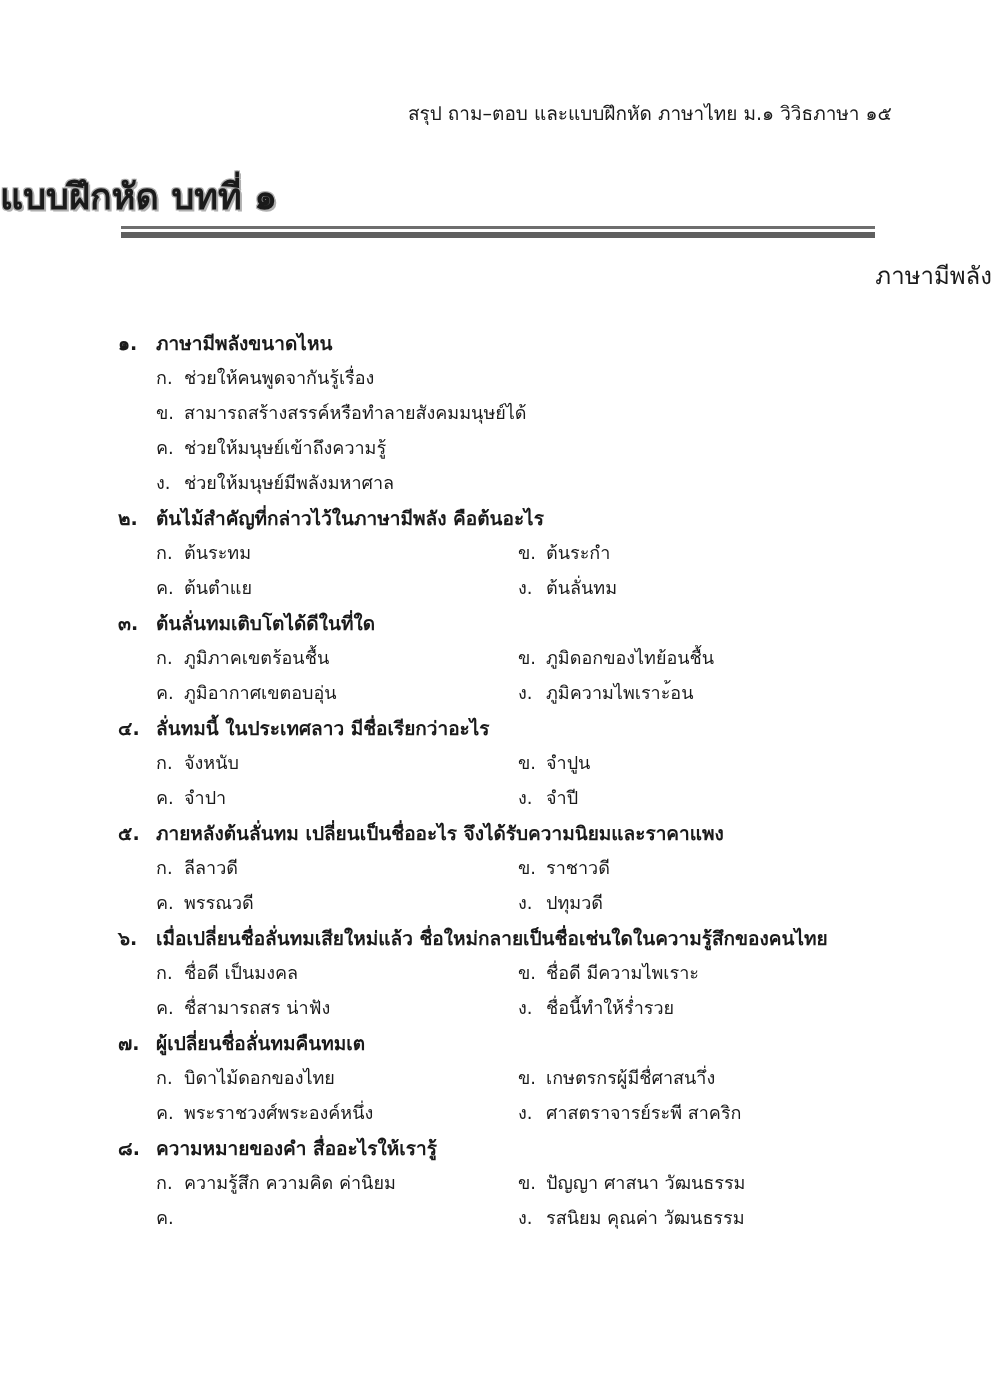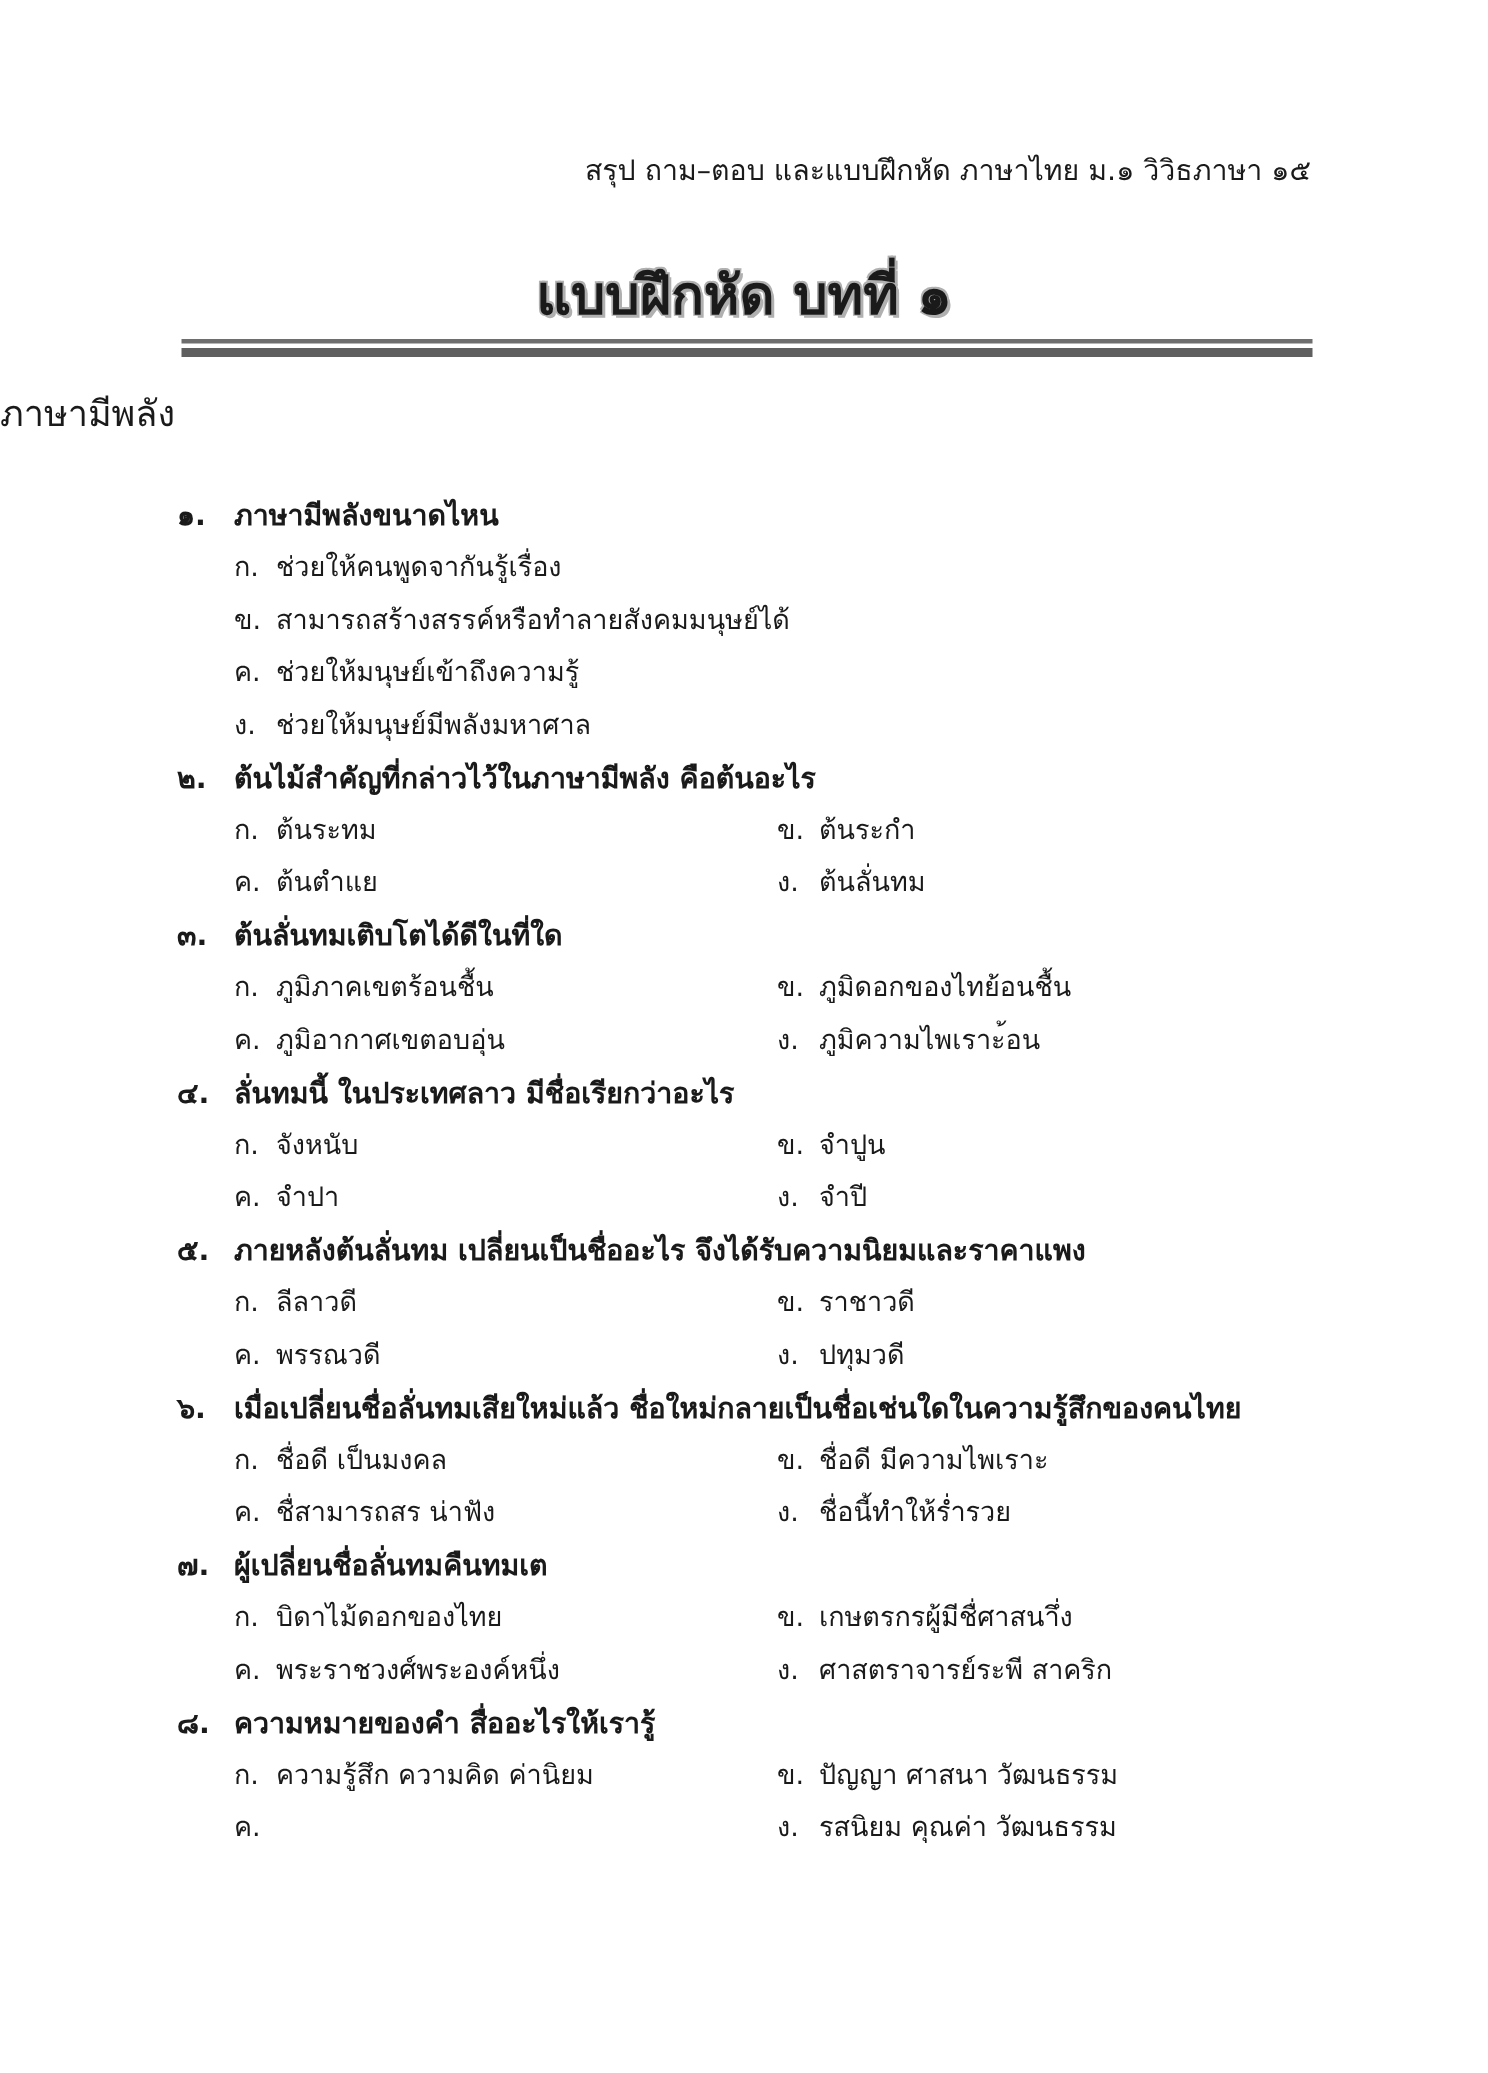--- a/index.html
+++ b/index.html
@@ -1,24 +1,24 @@
 <!DOCTYPE html>
 <html><head>
   <meta charset="utf-8">
   <style>
     html, body { margin: 0; padding: 0; background: #ffffff; }
     body { width: 992px; height: 1382px; position: relative; overflow: hidden;
            font-family: "DejaVu Sans", "Liberation Sans", sans-serif; color: #1a1a1a; }
-    .page-header { position: absolute; top: 98px; right: 118px; font-size: 19px; white-space: nowrap; }
-    .exercise-title { position: absolute; top: 168px; left: 0; width: 992px; text-align: center;
+    .page-header { position: absolute; top: 98px; right: 100px; font-size: 19px; white-space: nowrap; }
+    .exercise-title { position: absolute; top: 168px; left: 0; width: 992px; 
                       font-size: 36px; font-weight: bold; color: #1a1a1a;
                       text-shadow: 2px 2px 0 #b0b0b0, -1px -1px 0 #b0b0b0, 1px -1px 0 #b0b0b0, -1px 1px 0 #b0b0b0; }
     .rule-thin { position: absolute; top: 226px; left: 121px; width: 754px; height: 3px; background: #6e6e6e; }
     .rule-thick { position: absolute; top: 232px; left: 121px; width: 754px; height: 6px; background: #5f5f5f; }
-    .subtitle { position: absolute; top: 256px; left: 0; width: 992px; text-align: left; font-size: 24px; }
+    .subtitle { position: absolute; top: 256px; left: 0; width: 992px; text-align: right; font-size: 24px; }
     .questions { position: absolute; top: 328px; left: 118px; width: 780px; }
     .question { margin: 0; }
     .q-row { display: flex; align-items: baseline; height: 35px; font-size: 19px; font-weight: bold; white-space: nowrap; }
     .q-num { width: 38px; flex: none; font-weight: bold; }
     .opt-grid { display: flex; flex-wrap: wrap; padding-left: 38px; }
     .opt-list { padding-left: 38px; }
     .opt { display: flex; align-items: baseline; height: 35px; font-size: 18px; white-space: nowrap; }
     .opt-grid .opt { width: 362px; }
     .opt-label { width: 28px; flex: none; }
   </style>

